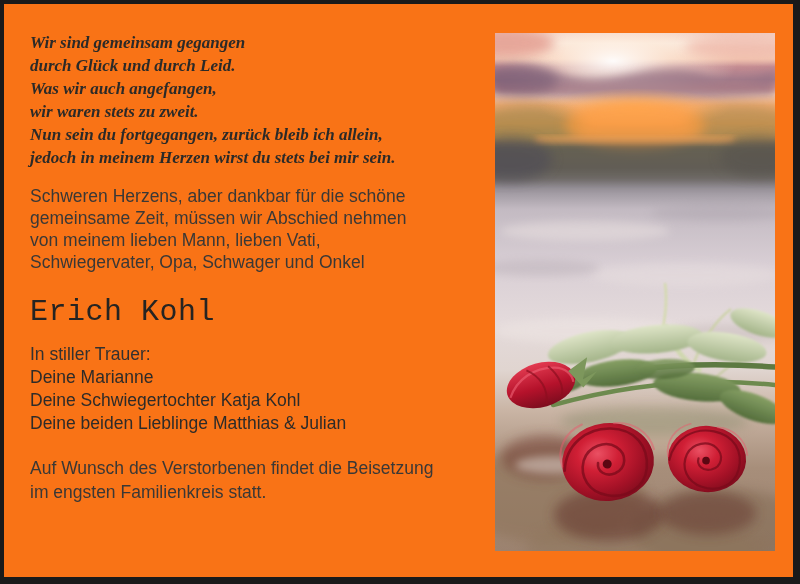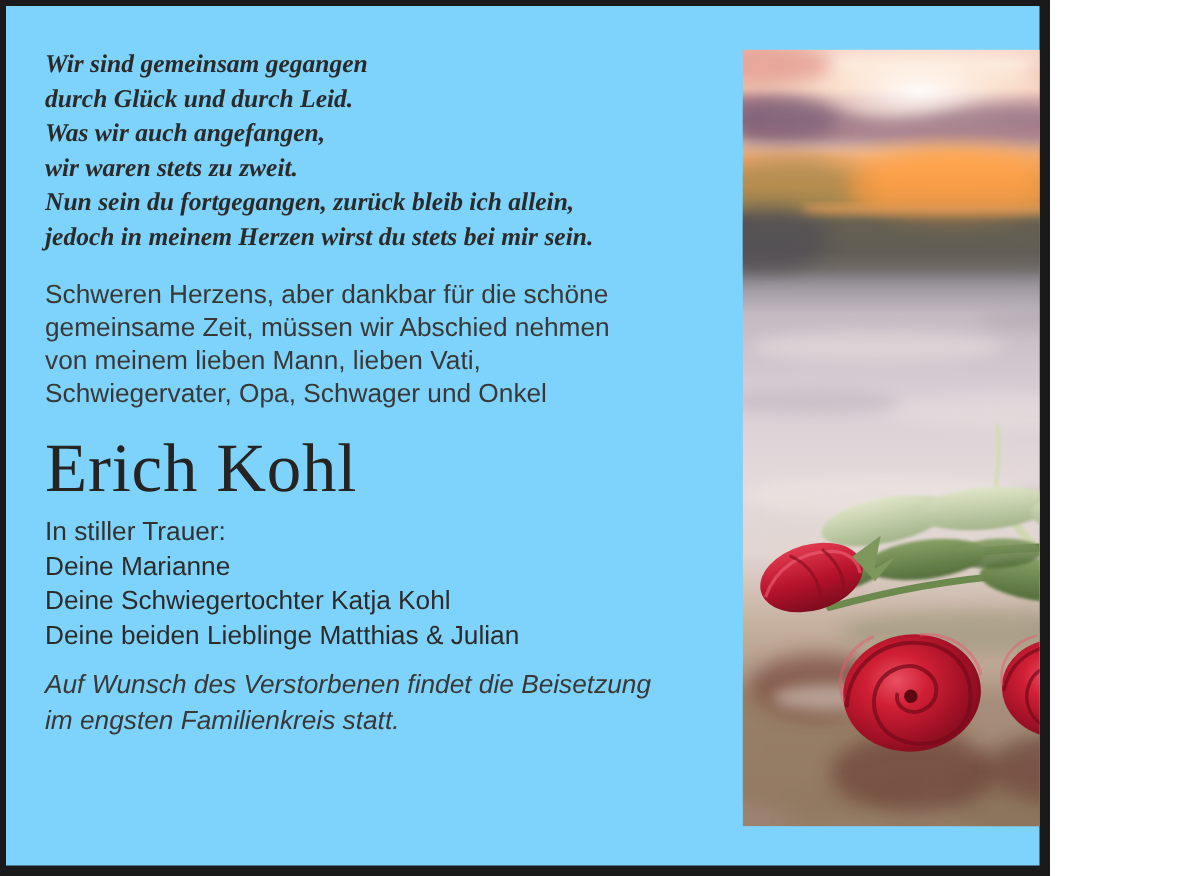--- a/index.html
+++ b/index.html
@@ -1,20 +1,20 @@
 <!DOCTYPE html>
 <html><head>
 <meta charset="utf-8">
 <style>
   html,body{margin:0;padding:0;background:#ffffff;}
   .frame{
     position:relative;
-    width:700px;height:584px;
+    width:800px;height:584px;
     box-sizing:border-box;
-    background:#7dd3fc;
+    background:#f97316;
     border:4px solid #1a1a1a;
     border-right-width:7px;
     border-bottom-width:7px;
     overflow:hidden;
     font-family:"Liberation Sans", sans-serif;
   }
   .text-col{
     position:absolute;left:26px;top:27px;width:455px;
     color:#2e2c2a;
   }
@@ -25,44 +25,43 @@
     color:#2b2a28;
   }
   .intro{
     margin-top:16px;
     font-family:"Liberation Sans", sans-serif;
     font-size:17.5px;line-height:22px;
     color:#3a3836;
   }
   .name{
     margin:14px 0 0 0;
-    font-family:Liberation Serif, serif;
+    font-family:Liberation Mono, monospace;
     font-weight:normal;
-    font-size:46px;line-height:50px;
+    font-size:30px;line-height:50px;
     color:#262422;
     letter-spacing:0.5px;
   }
   .dates{
     margin-top:10px;
     font-family:"Liberation Serif", serif;
     font-size:20px;line-height:26px;
     color:#2e2c2a;
   }
   .dates .death{margin-left:46px;}
   .mourning{
     margin-top:6px;
     font-size:17.5px;line-height:23px;
     color:#333130;
   }
   .mourning .bold{font-weight:normal;color:#2d2b29;}
   .closing{
-    margin-top:9px;
+    margin-top:21px;
     font-size:17.5px;line-height:24px;
     color:#3a3836;
-    font-style:italic;
   }
   .photo{
     position:absolute;left:491px;top:29px;
     width:280px;height:518px;
     overflow:hidden;
   }
   .photo svg{display:block;}
 </style>
 </head>
 <body>

